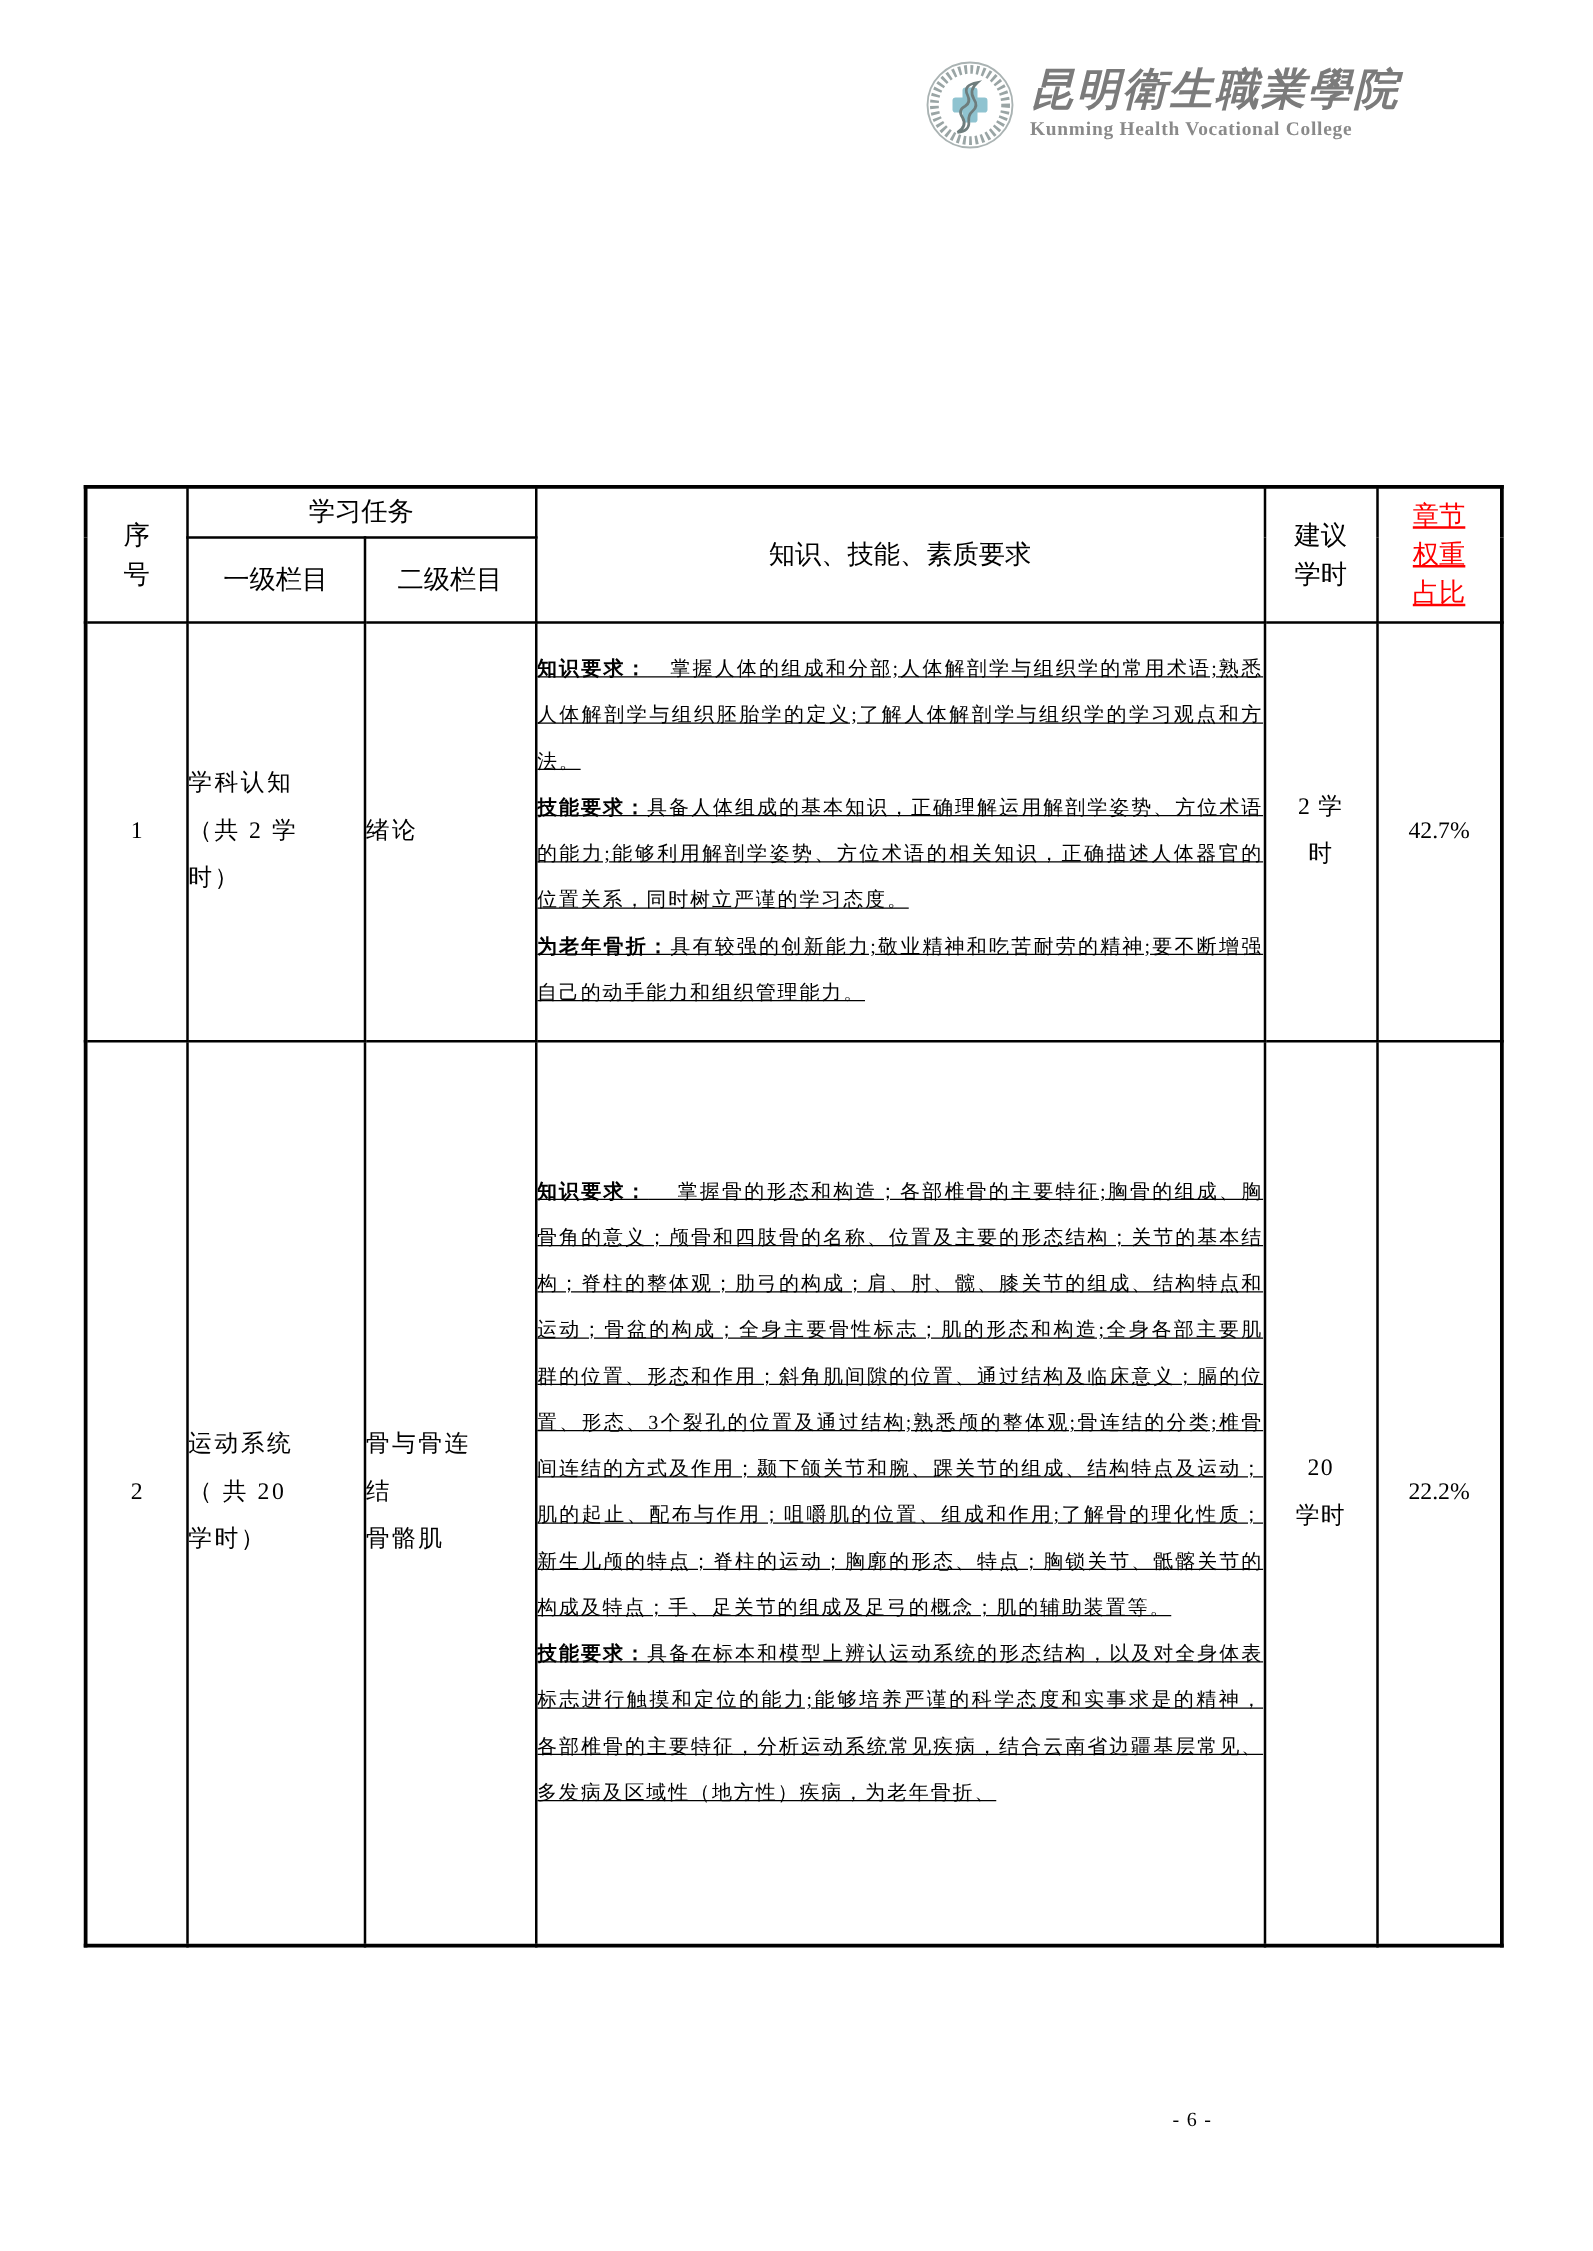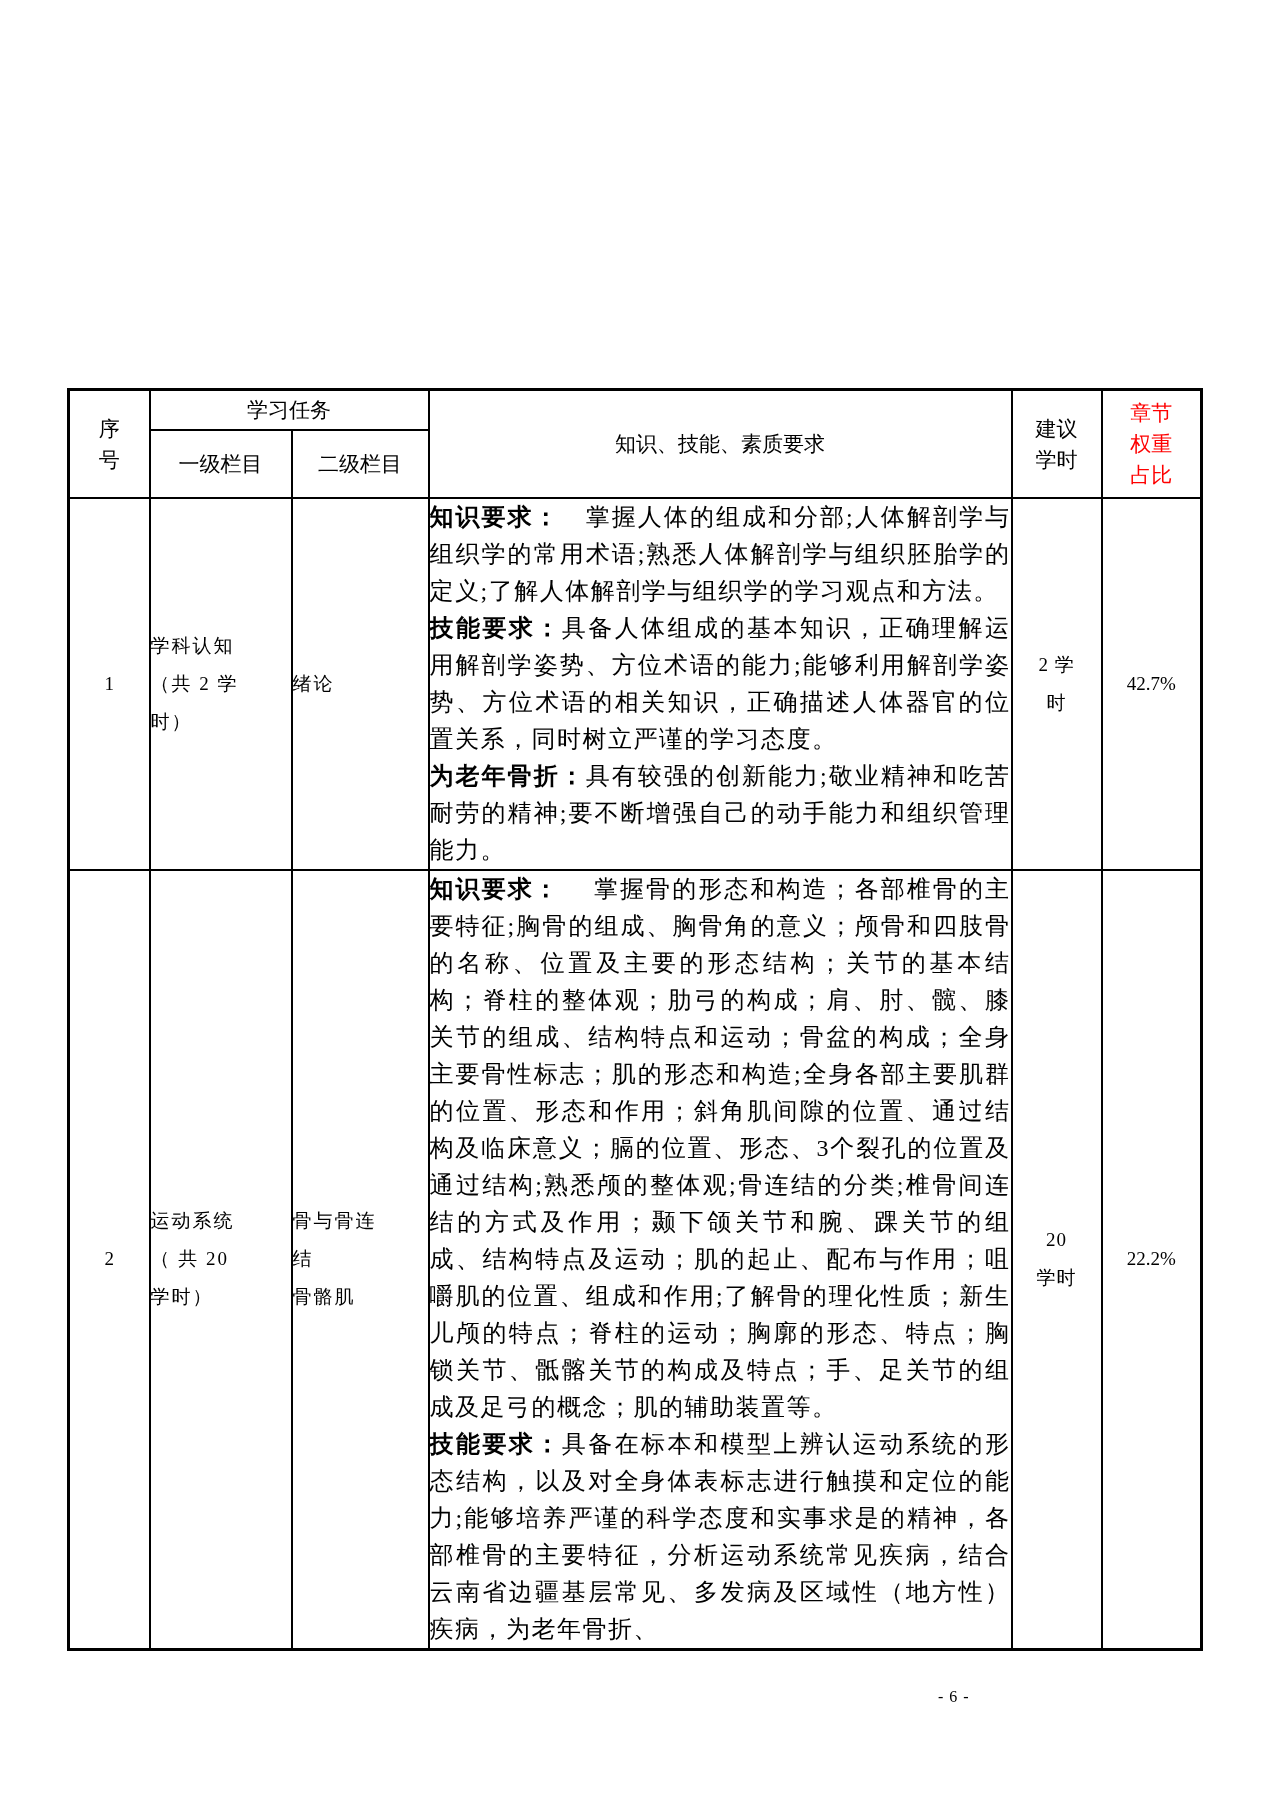--- a/index.html
+++ b/index.html
@@ -44,39 +44,40 @@
   }
   tr.hdr-a{height:40px;}
   tr.hdr-b{height:68px;}
   tr.row-1{height:335px;}
   tr.row-2{height:724px;}
   .th{
     font-family:"Liberation Sans",sans-serif;
     font-weight:bold;font-size:21px;line-height:31px;
     text-align:center;white-space:pre-line;color:#000;
   }
-  .th-red{color:#fe0000;}
+  .th-red{color:#fe0000;text-decoration:underline;}
   .cell-index{
     font-size:19px;text-align:center;vertical-align:middle;
   }
   .cell-level1{
     font-size:19px;line-height:38px;letter-spacing:2px;
     padding-left:14px;padding-right:6px;
     white-space:pre-line;vertical-align:middle;text-align:left;
   }
   .cell-level2{
     font-size:19px;line-height:38px;letter-spacing:2px;
     padding-left:24px;padding-right:4px;
     white-space:pre-line;vertical-align:middle;text-align:left;
   }
   .cell-req{
     vertical-align:top;
     padding:7px 22px 0 26px;
-    font-size:24px;line-height:37px;letter-spacing:1.5px;
+    font-size:16px;line-height:37px;letter-spacing:1.5px;
     text-align:justify;
+    text-decoration:underline;
   }
   .cell-req p{margin:0;}
   .req-label{font-weight:bold;}
   .cell-hours{
     font-size:19px;line-height:38px;text-align:center;
     white-space:pre-line;vertical-align:middle;letter-spacing:1px;margin-top:12px;
   }
   .cell-weight{
     font-size:19px;text-align:center;vertical-align:middle;
   }
@@ -84,20 +85,34 @@
   .page-number{
     position:absolute;left:938px;top:1688px;
     font-size:16px;letter-spacing:1px;color:#000;
   }
 </style>
 </head>
 <body>
 
 <div class="page">
 
+  <div class="logo">
+    <svg class="seal" viewBox="0 0 72 72">
+      <circle cx="36" cy="36" r="34" fill="none" stroke="#aab3b3" stroke-width="1.5"></circle>
+      <circle cx="36" cy="36" r="28.5" fill="none" stroke="#9aa5a5" stroke-width="7" stroke-dasharray="2.2 2.6"></circle>
+      <circle cx="36" cy="36" r="22" fill="#ffffff"></circle>
+      <rect x="30" y="22" width="12" height="28" rx="2.5" fill="#8fc3d0"></rect>
+      <rect x="22" y="30" width="28" height="12" rx="2.5" fill="#8fc3d0"></rect>
+      <path d="M42 18 q-12 2 -8 10 q3 6 -2 9 q-6 3 -2 9 q4 7 -4 12 q10 -1 9 -9 q-0.5 -5 3 -8 q5 -4 1 -10 q-4 -7 3 -13 z" fill="none" stroke="#6e7d7d" stroke-width="2.2" stroke-linecap="round"></path>
+    </svg>
+    <div class="logo-text">
+      <div class="logo-cn">昆明衛生職業學院</div>
+      <div class="logo-en">Kunming Health Vocational College</div>
+    </div>
+  </div>
 
 
   <table class="course">
     <colgroup>
       <col style="width:81px">
         <col style="width:142px">
         <col style="width:137px">
       <col style="width:583px">
         <col style="width:90px">
         <col style="width:100px">

